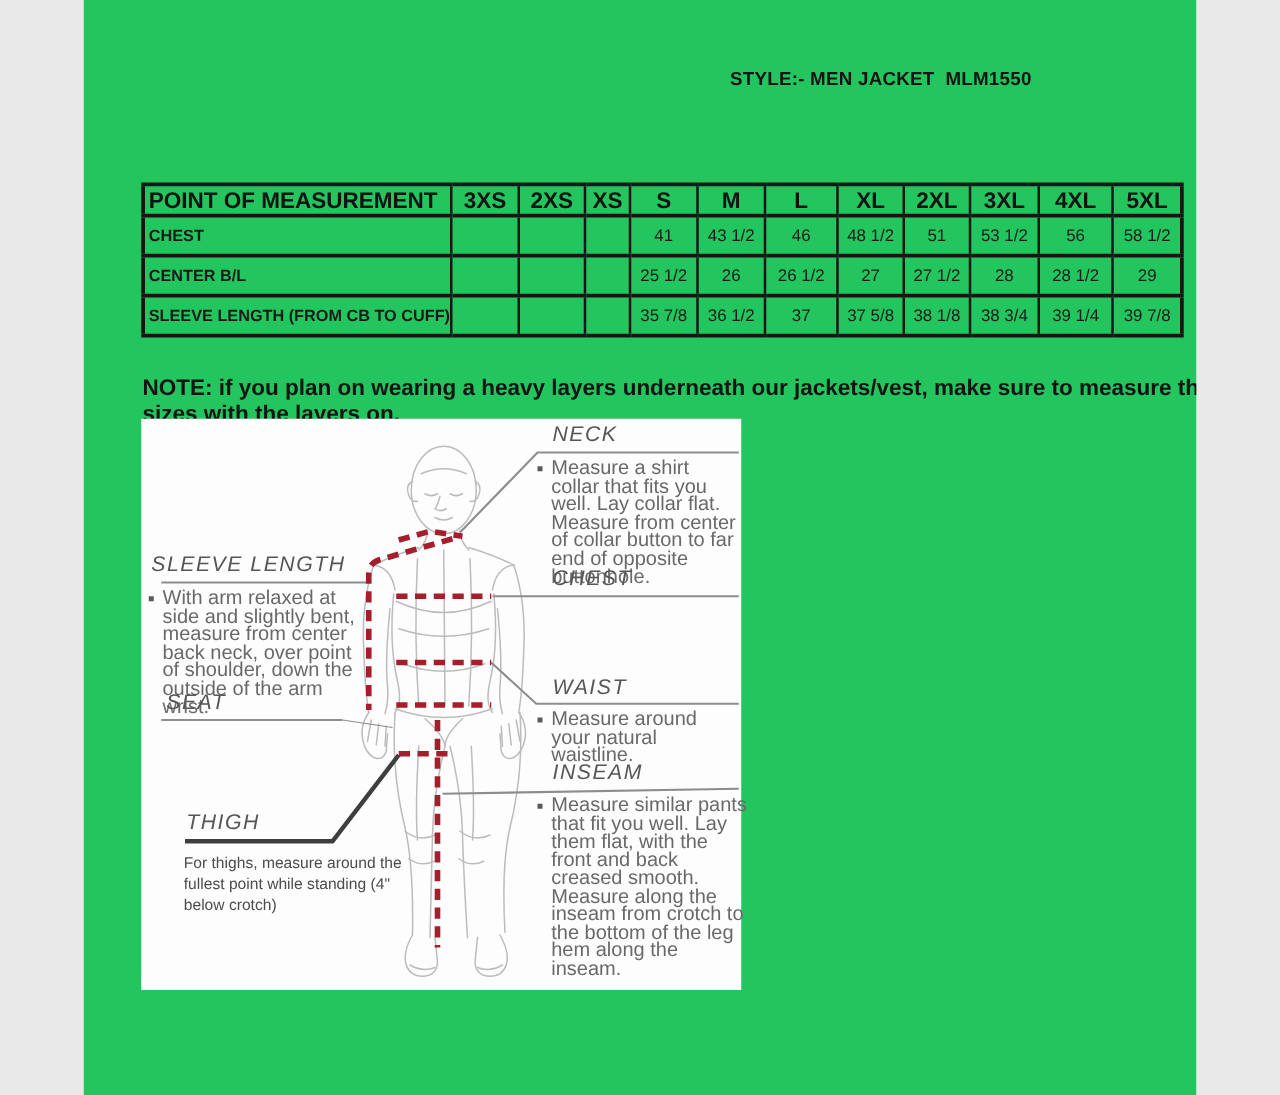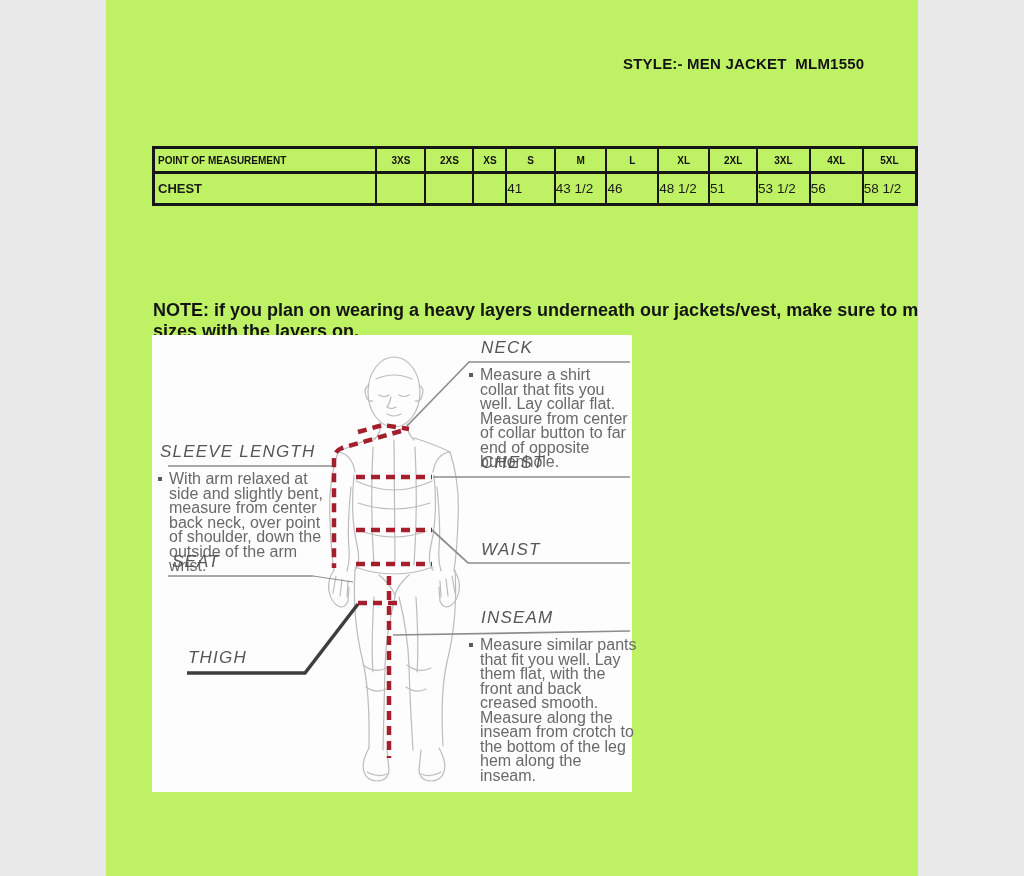--- a/index.html
+++ b/index.html
@@ -1,38 +1,38 @@
 <!DOCTYPE html>
 <html><head>
 <meta charset="utf-8">
 <style>
   html,body{margin:0;padding:0;background:#e9e9e9;}
   .page{
-    position:relative;width:812px;height:876px;background:#bef264;
+    position:relative;width:890px;height:876px;background:#22c55e;
     font-family:"Liberation Sans",sans-serif;color:#111;overflow:hidden;margin:0 auto;
   }
   
   .doc-title{
     position:absolute;left:517px;top:55px;
     font-size:15px;font-weight:bold;letter-spacing:.2px;color:#141414;white-space:pre;
   }
   
   .size-table{
     position:absolute;left:46px;top:146px;border-collapse:collapse;table-layout:fixed;
     font-family:"Liberation Sans",sans-serif;
   }
   .size-table th,.size-table td{
     border-left:2px solid #161616;border-right:2px solid #161616;
     border-top:3px solid #161616;border-bottom:3px solid #161616;
     padding:0;overflow:hidden;white-space:nowrap;
   }
   .size-table{border:3px solid #161616;}
-  .size-table th{height:22px;font-size:10px;font-weight:bold;text-align:center;color:#121212;}
+  .size-table th{height:22px;font-size:18px;font-weight:bold;text-align:center;color:#121212;}
   .size-table th.poml{text-align:left;padding-left:3px;}
-  .size-table td{height:29px;font-size:13.5px;color:#1a1a1a;font-weight:normal;}
+  .size-table td{height:29px;font-size:13.5px;text-align:center;color:#1a1a1a;font-weight:normal;}
   .size-table td.rlabel{font-size:13px;font-weight:bold;text-align:left;padding-left:3px;}
   
   .note-line{
     position:absolute;left:47px;top:300px;width:900px;
     font-size:18px;font-weight:bold;color:#141414;
   }
   
   .diagram{
     position:absolute;left:46px;top:335px;width:480px;height:457px;background:#fdfdfd;
   }
@@ -96,20 +96,48 @@
       <td></td>
       <td></td>
       <td>41</td>
       <td>43 1/2</td>
       <td>46</td>
       <td>48 1/2</td>
       <td>51</td>
       <td>53 1/2</td>
       <td>56</td>
       <td>58 1/2</td>
+    </tr>
+    <tr>
+      <td class="rlabel">CENTER B/L</td>
+      <td></td>
+      <td></td>
+      <td></td>
+      <td>25 1/2</td>
+      <td>26</td>
+      <td>26 1/2</td>
+      <td>27</td>
+      <td>27 1/2</td>
+      <td>28</td>
+      <td>28 1/2</td>
+      <td>29</td>
+    </tr>
+    <tr>
+      <td class="rlabel">SLEEVE LENGTH (FROM CB TO CUFF)</td>
+      <td></td>
+      <td></td>
+      <td></td>
+      <td>35 7/8</td>
+      <td>36 1/2</td>
+      <td>37</td>
+      <td>37 5/8</td>
+      <td>38 1/8</td>
+      <td>38 3/4</td>
+      <td>39 1/4</td>
+      <td>39 7/8</td>
     </tr>
   </tbody>
     </table>
 
   <div class="note-line">NOTE: if you plan on wearing a heavy layers underneath our jackets/vest, make sure to measure the sizes with the layers on.</div>
 
   <div class="diagram">
     <svg width="480" height="457" viewBox="0 0 480 457">
 
       <g stroke="#bcbcbc" fill="none" stroke-width="1.2" stroke-linecap="round">
@@ -178,31 +206,38 @@
 
     <div class="dheading" style="left:329px;top:3px">NECK</div>
     <div class="ddesc" style="left:317px;top:33px;width:162px">
       <span class="blt"></span>
       <span>Measure a shirt collar that fits you well. Lay collar flat. Measure from center of collar button to far end of opposite buttonhole.</span>
     </div>
 
     <div class="dheading" style="left:329px;top:118px">CHEST</div>
 
     <div class="dheading" style="left:329px;top:205px">WAIST</div>
+    <div class="ddesc" style="left:317px;top:234px;width:150px">
+      <span class="blt"></span>
+      <span>Measure around your natural waistline.</span>
+    </div>
 
     <div class="dheading" style="left:329px;top:273px">INSEAM</div>
     <div class="ddesc" style="left:317px;top:303px;width:168px">
       <span class="blt"></span>
       <span>Measure similar pants that fit you well. Lay them flat, with the front and back creased smooth. Measure along the inseam from crotch to the bottom of the leg hem along the inseam.</span>
     </div>
 
     <div class="dheading" style="left:8px;top:107px">SLEEVE LENGTH</div>
     <div class="ddesc" style="left:6px;top:137px;width:172px">
       <span class="blt"></span>
       <span>With arm relaxed at side and slightly bent, measure from center back neck, over point of shoulder, down the outside of the arm wrist.</span>
     </div>
 
     <div class="dheading" style="left:20px;top:217px">SEAT</div>
 
     <div class="dheading" style="left:36px;top:313px">THIGH</div>
+    <div class="ddesc noblt thigh-desc" style="left:34px;top:347px;width:190px">
+      <span>For thighs, measure around the fullest point while standing (4" below crotch)</span>
+    </div>
   </div>
 
 </div>
 
 </body></html>

